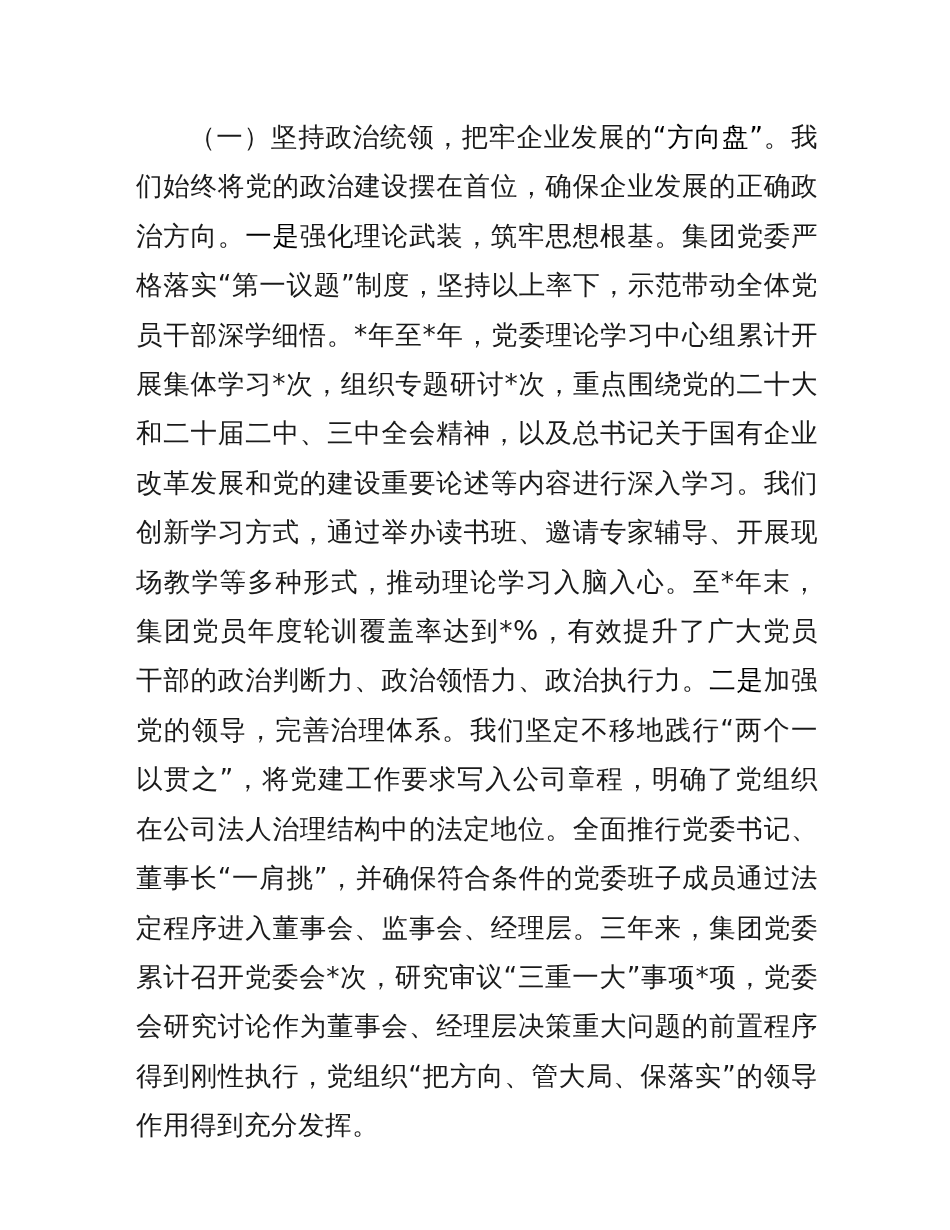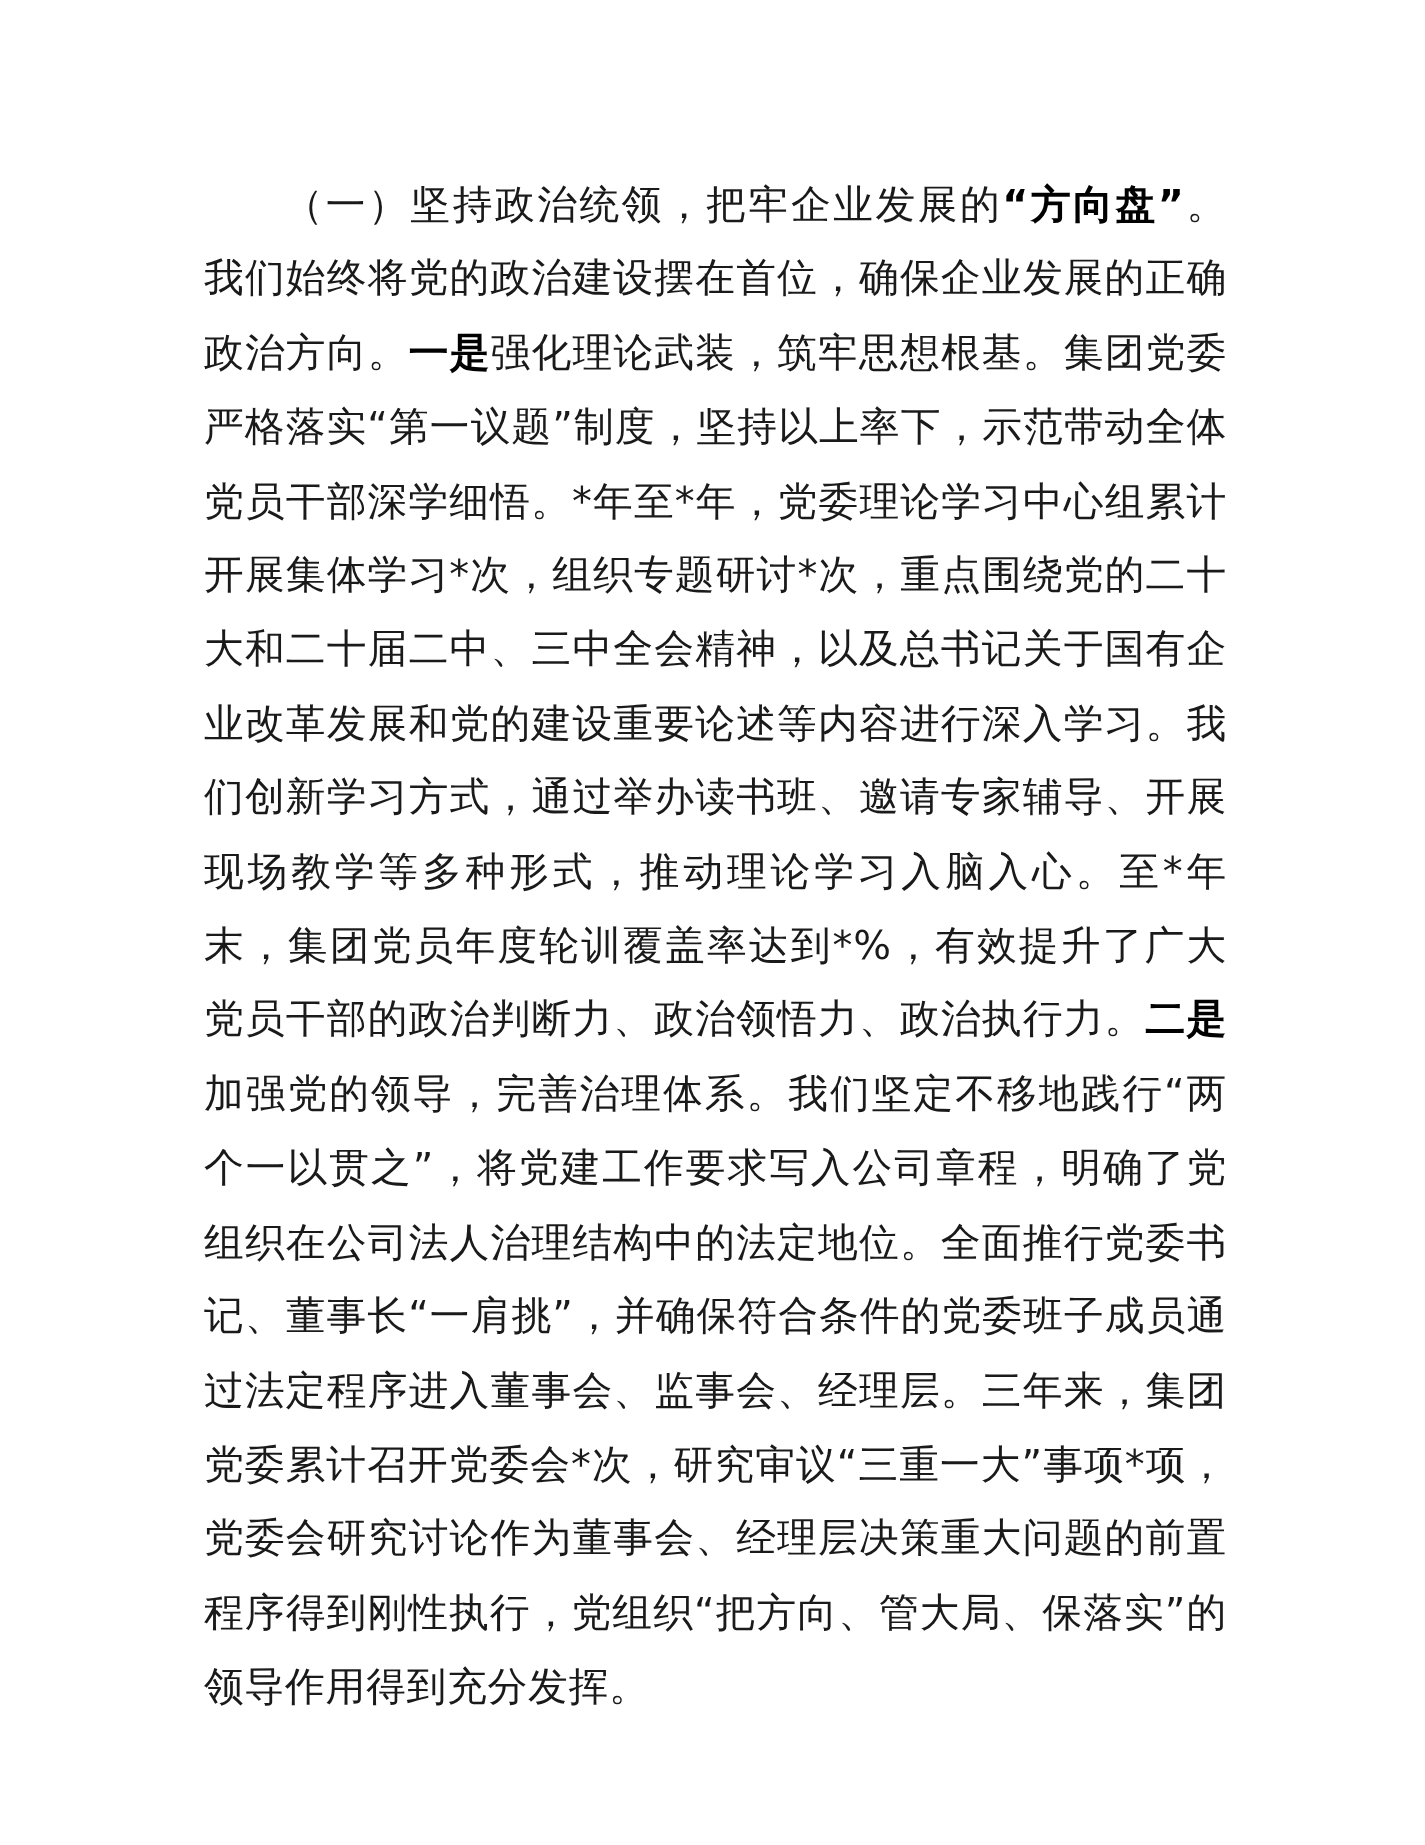--- a/index.html
+++ b/index.html
@@ -32,21 +32,21 @@
     color: #1a1a1a;
     text-align: justify;
     text-justify: inter-character;
     text-indent: 2em;
     letter-spacing: 0.5px;
     font-weight: 400;
     word-break: break-all;
   }
   .para b,
   .para .bold {
-    font-weight: 700;
+    font-weight: 400;
     color: #000000;
   }
 </style>
 </head>
 <body>
 
 <div class="page">
   <div class="doc-body">
     <p class="para"><span>（一）坚持政治统领，把牢企业发展的</span><span class="bold">“方向盘”</span><span>。我们始终将党的政治建设摆在首位，确保企业发展的正确政治方向。</span><span class="bold">一是</span><span>强化理论武装，筑牢思想根基。集团党委严格落实“第一议题”制度，坚持以上率下，示范带动全体党员干部深学细悟。*年至*年，党委理论学习中心组累计开展集体学习*次，组织专题研讨*次，重点围绕党的二十大和二十届二中、三中全会精神，以及总书记关于国有企业改革发展和党的建设重要论述等内容进行深入学习。我们创新学习方式，通过举办读书班、邀请专家辅导、开展现场教学等多种形式，推动理论学习入脑入心。至*年末，集团党员年度轮训覆盖率达到*%，有效提升了广大党员干部的政治判断力、政治领悟力、政治执行力。</span><span class="bold">二是</span><span>加强党的领导，完善治理体系。我们坚定不移地践行“两个一以贯之”，将党建工作要求写入公司章程，明确了党组织在公司法人治理结构中的法定地位。全面推行党委书记、董事长“一肩挑”，并确保符合条件的党委班子成员通过法定程序进入董事会、监事会、经理层。三年来，集团党委累计召开党委会*次，研究审议“三重一大”事项*项，党委会研究讨论作为董事会、经理层决策重大问题的前置程序得到刚性执行，党组织“把方向、管大局、保落实”的领导作用得到充分发挥。</span></p>
   </div>

